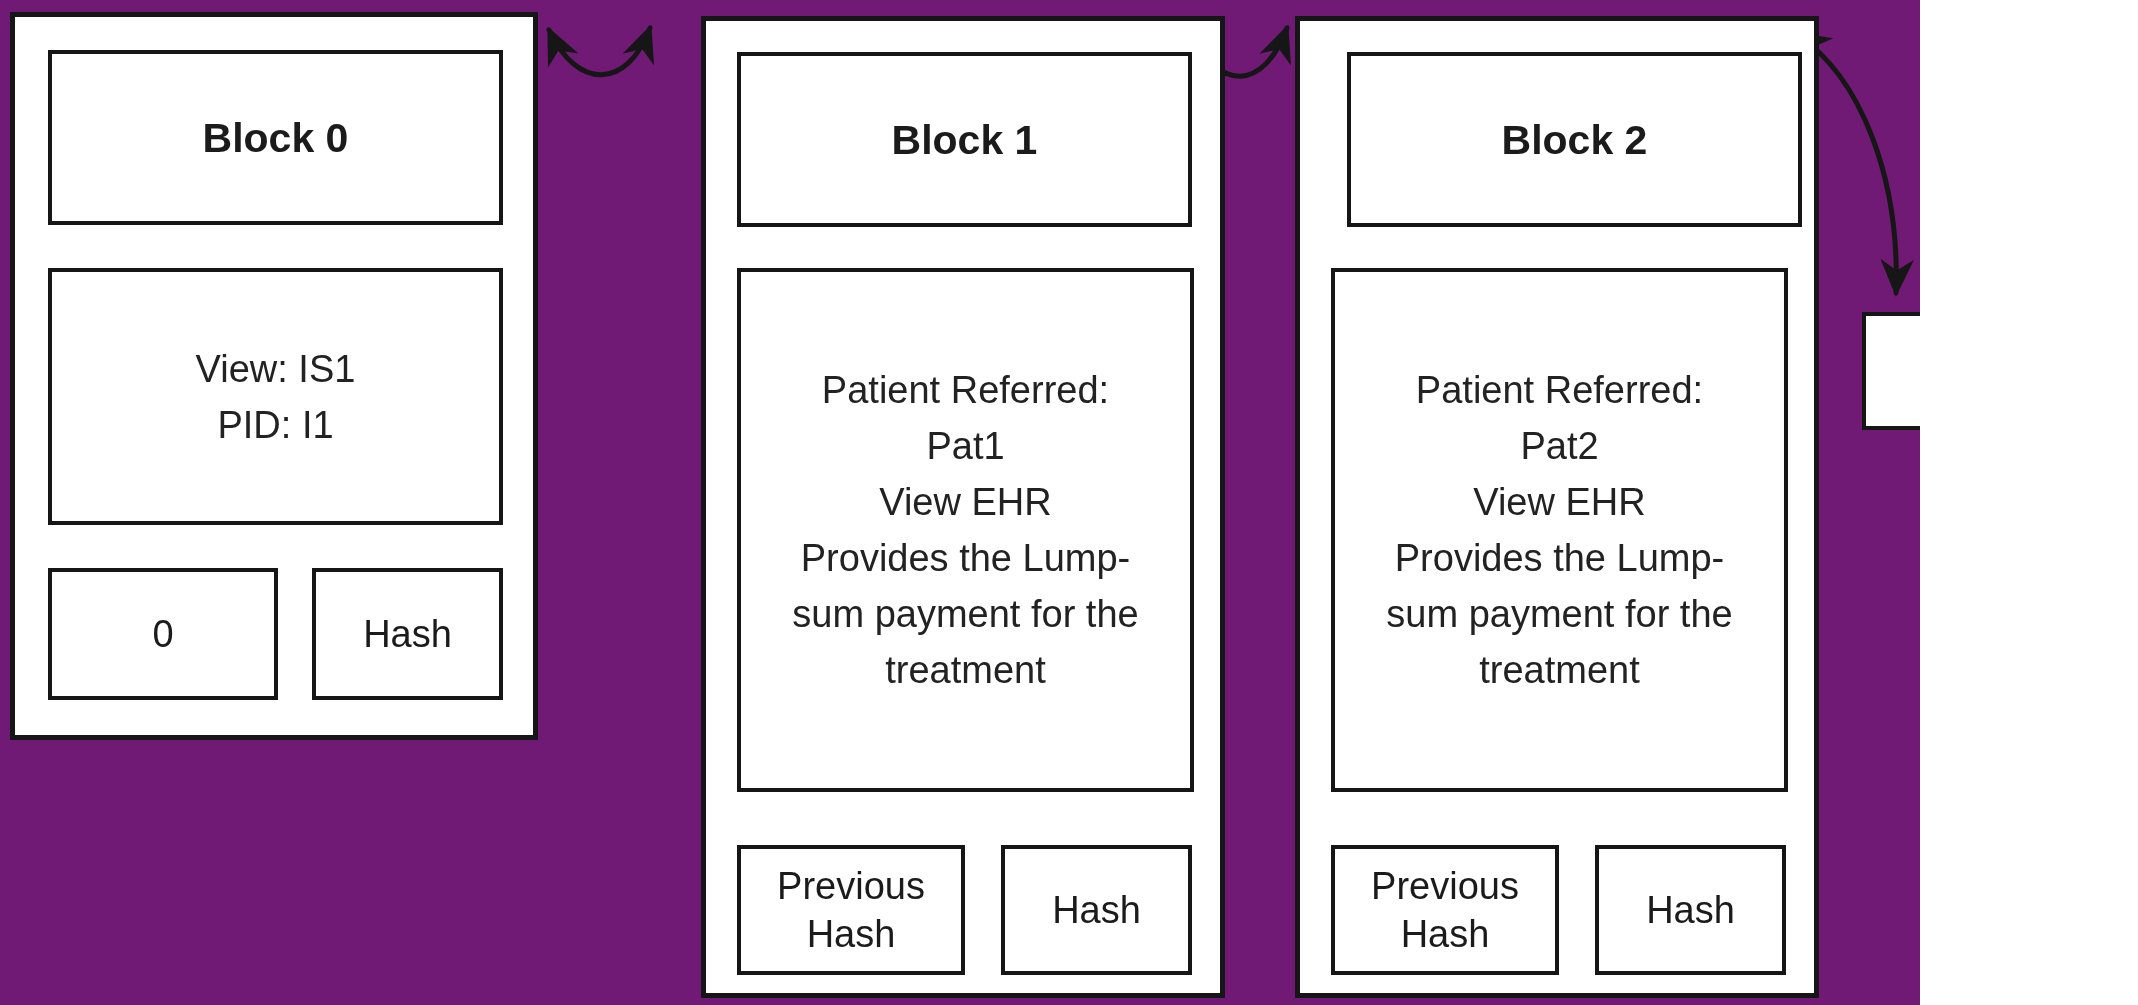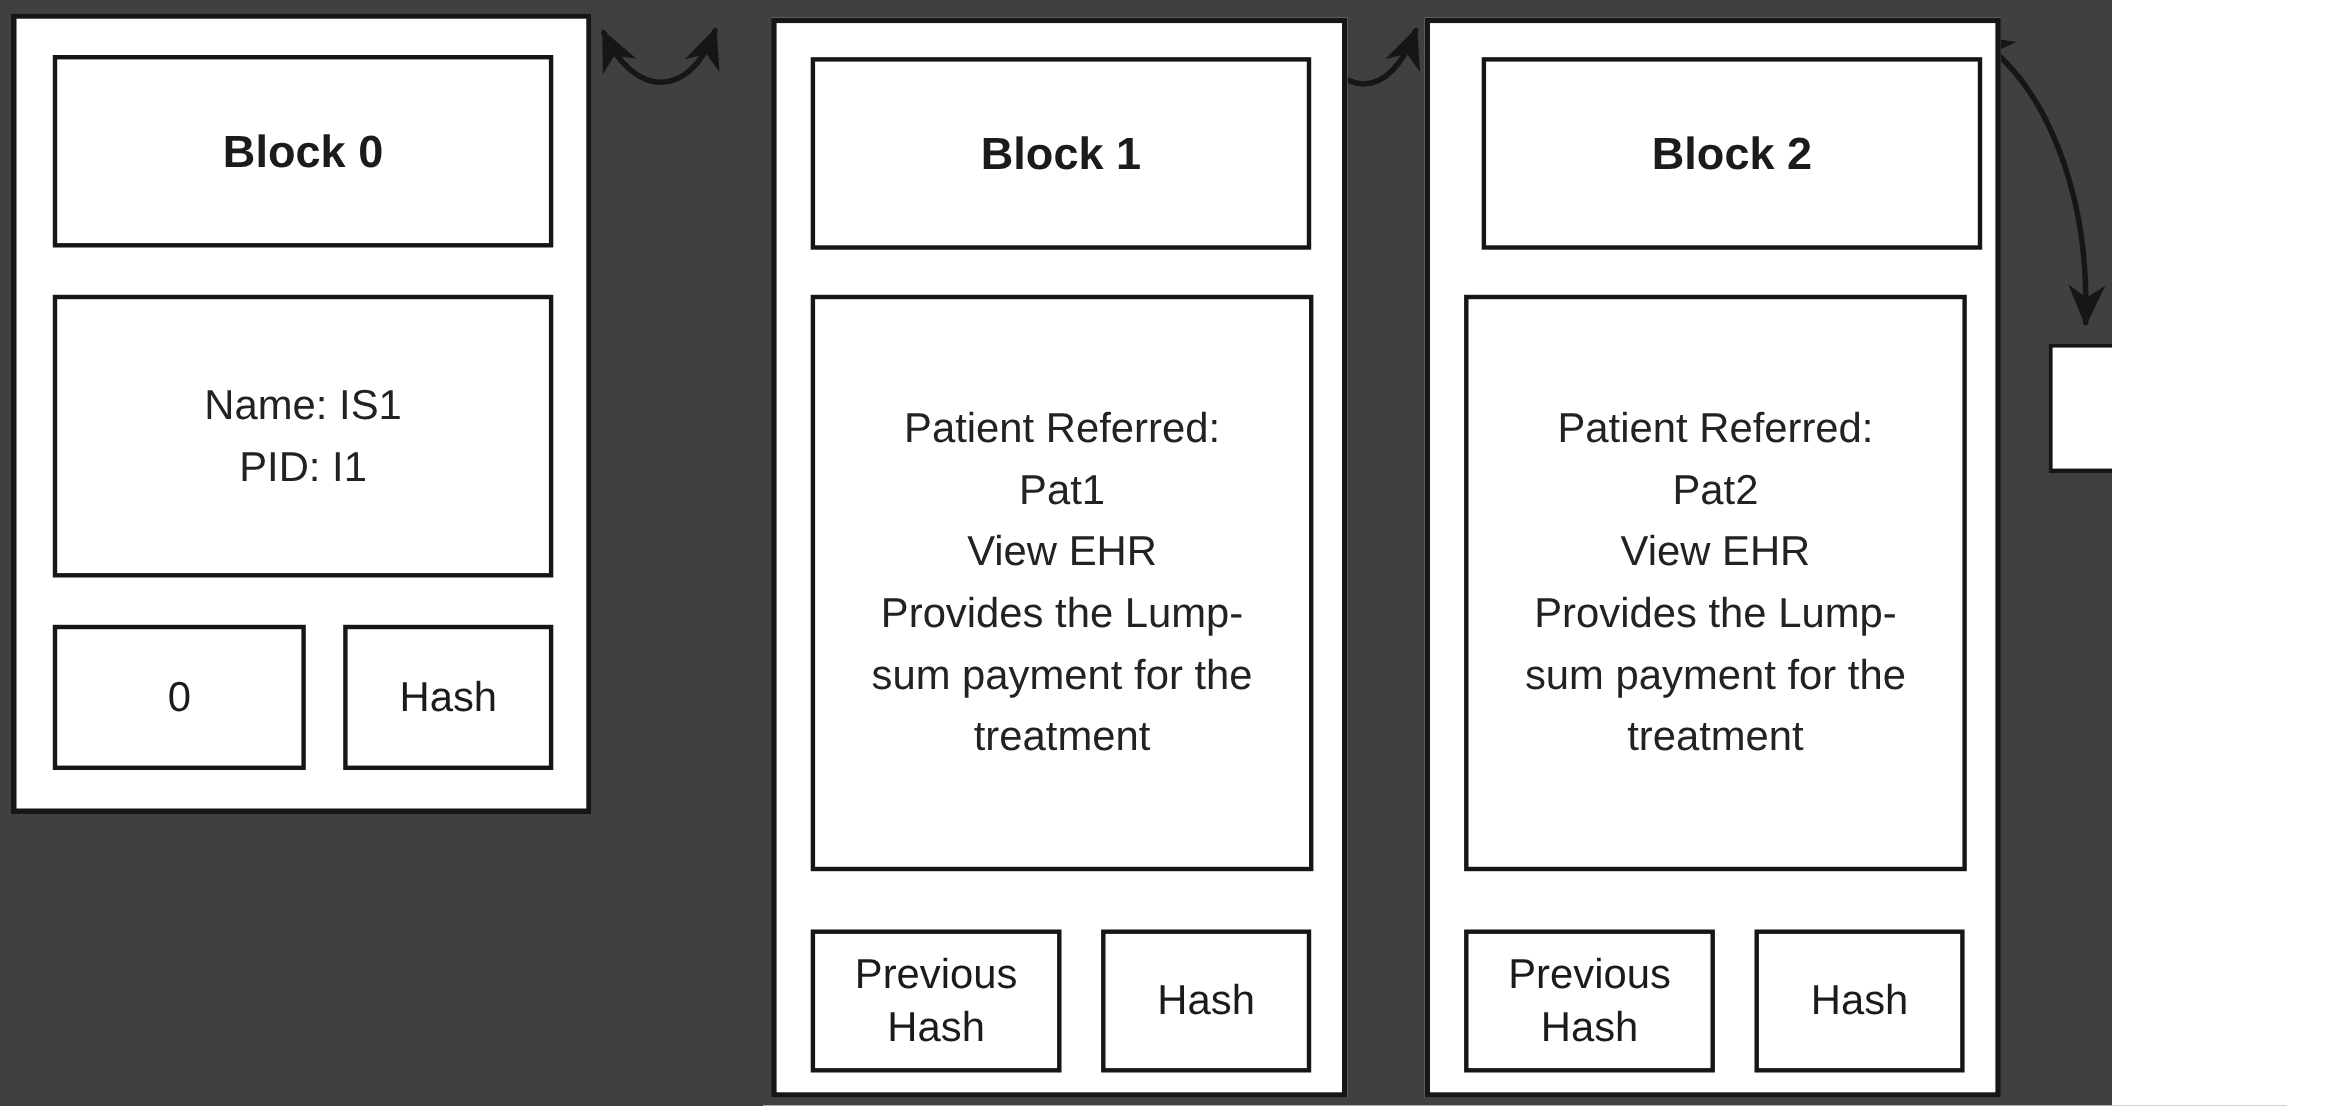--- a/index.html
+++ b/index.html
@@ -4,21 +4,21 @@
 <style>
   html, body {
     margin: 0;
     padding: 0;
     background: #ffffff;
   }
   .canvas {
     position: relative;
     width: 1920px;
     height: 1005px;
-    background: #404040;
+    background: #701a75;
     font-family: "Liberation Sans", "DejaVu Sans", sans-serif;
     color: #1b1b1b;
     overflow: hidden;
   }
   .outer-box {
     position: absolute;
     border: 5px solid #161616;
     background: #ffffff;
     box-sizing: border-box;
   }
@@ -86,21 +86,21 @@
     <path class="link-path" d="M 549 30 C 577 90, 627 90, 650 28" marker-start="url(#arrowheadStart)" marker-end="url(#arrowhead)"></path>
     <path class="link-path" d="M 1190 30 C 1218 92, 1263 92, 1287 28" marker-start="url(#arrowheadStart)" marker-end="url(#arrowhead)"></path>
     <path class="link-path" d="M 1796 34 C 1862 77, 1900 180, 1896 293" marker-start="url(#arrowheadStart)" marker-end="url(#arrowhead)"></path>
   </svg>
 
   <div class="outer-box" style="left:10px; top:12px; width:528px; height:728px;">
     <div class="inner-box title-box" style="left:33px; top:33px; width:455px; height:175px;">
       <div>Block 0</div>
     </div>
     <div class="inner-box content-box" style="left:33px; top:251px; width:455px; height:257px;">
-      <div>Name: IS1</div>
+      <div>View: IS1</div>
       <div>PID: I1</div>
     </div>
     <div class="inner-box footer-box" style="left:33px; top:551px; width:230px; height:132px;">
       <div>0</div>
     </div>
     <div class="inner-box footer-box" style="left:297px; top:551px; width:191px; height:132px;">
       <div>Hash</div>
     </div>
   </div>
 

